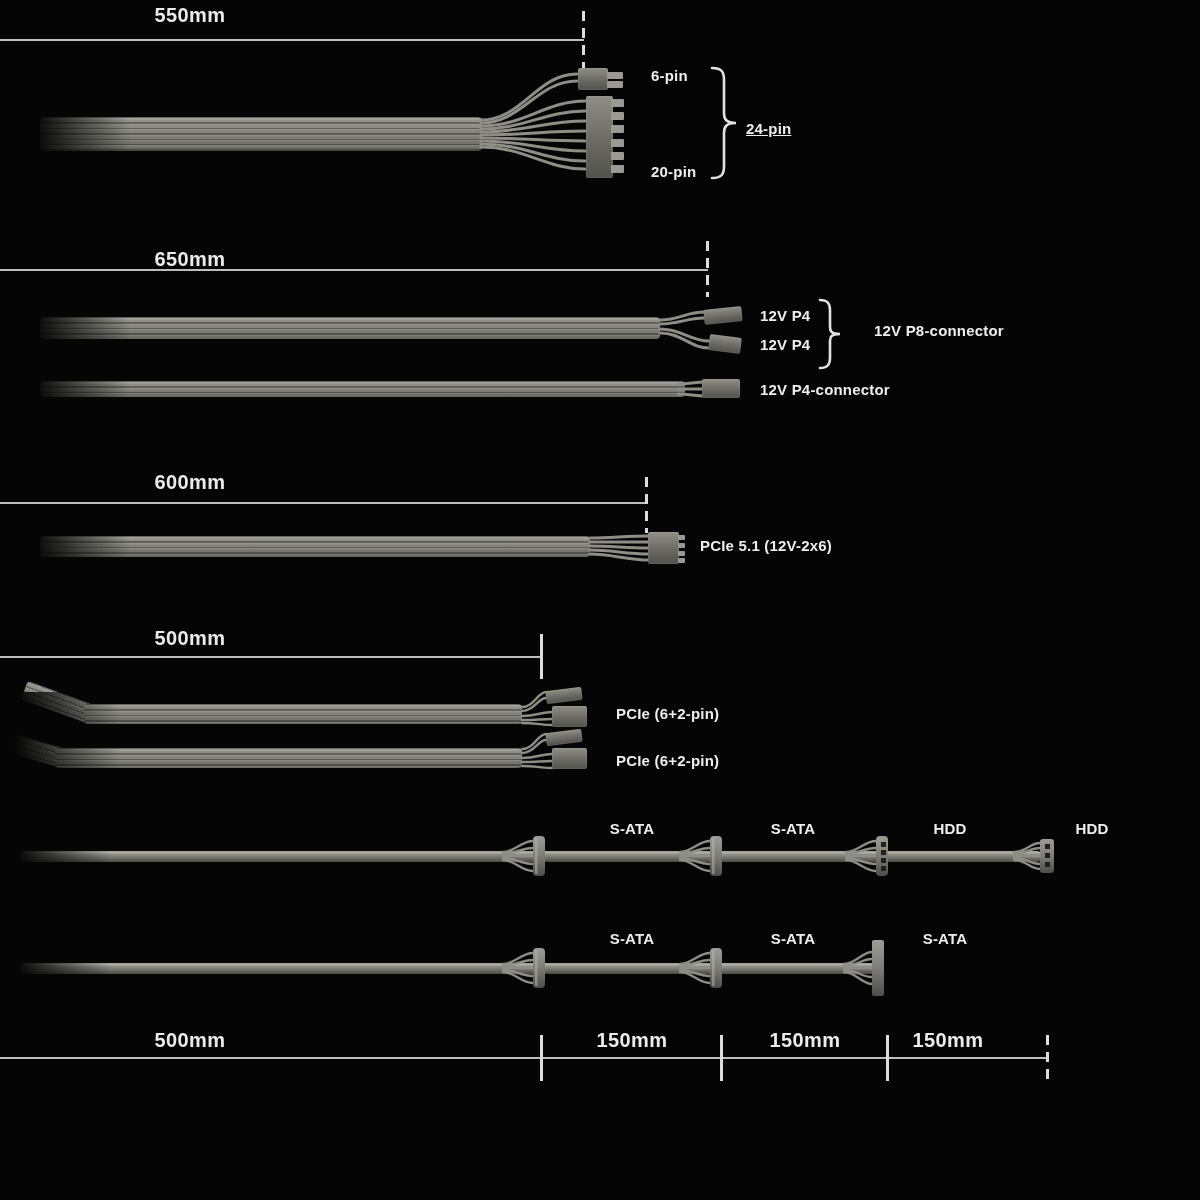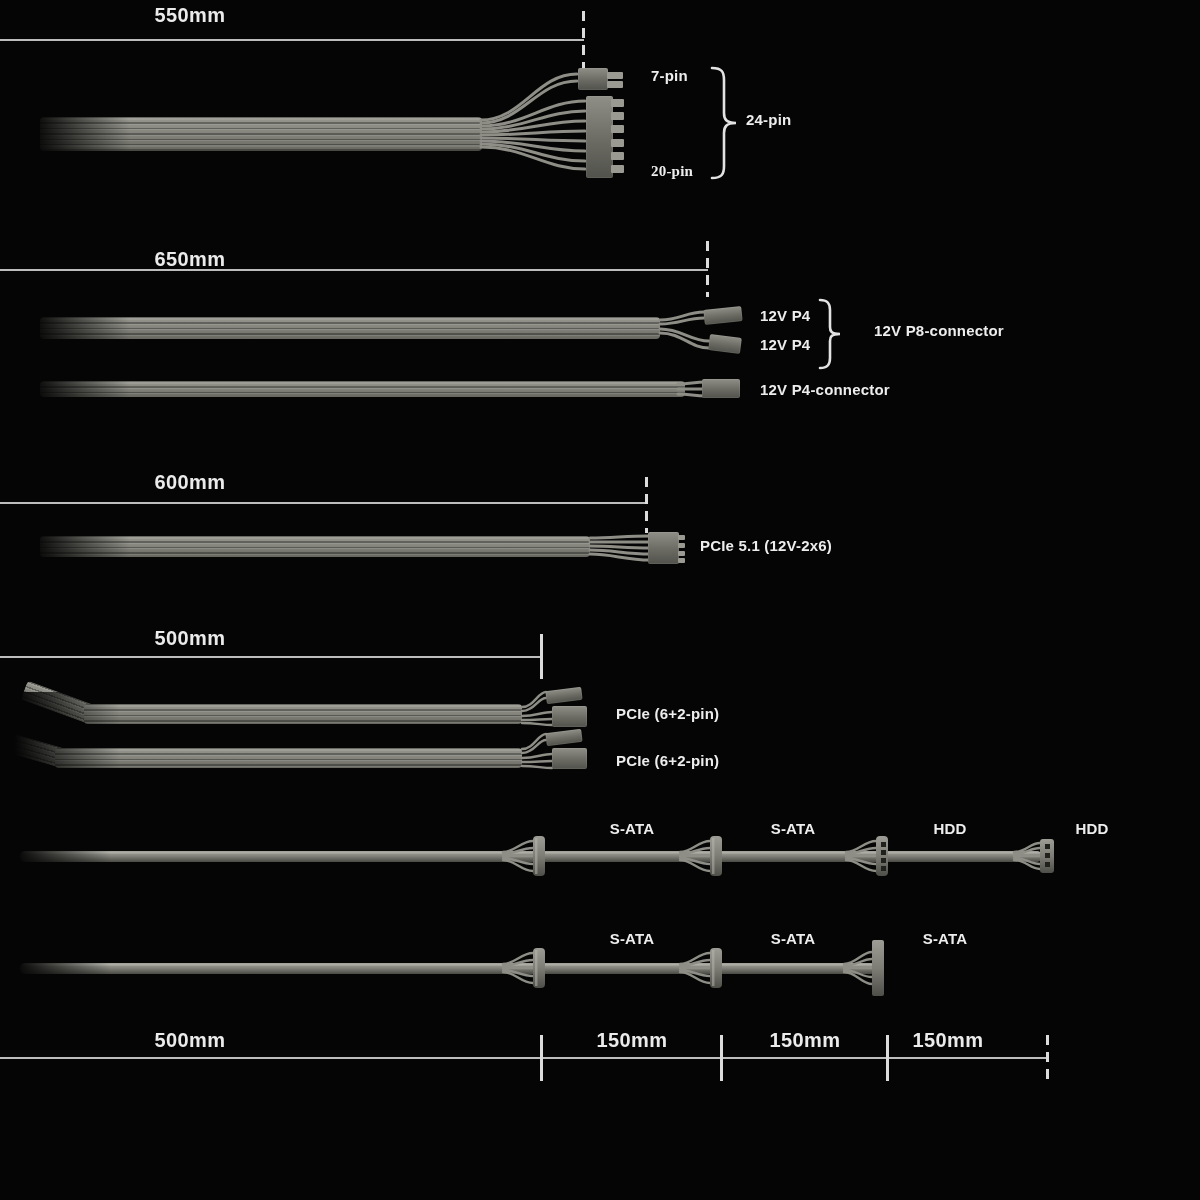--- a/index.html
+++ b/index.html
@@ -73,27 +73,27 @@
     <div class="pin" style="left:607px;top:81px;width:16px;height:7px;"></div>
 
     <div class="conn" style="left:586px;top:96px;width:27px;height:82px;"></div>
     <div class="pin" style="left:611px;top:99px;width:13px;height:8px;"></div>
     <div class="pin" style="left:611px;top:112px;width:13px;height:8px;"></div>
     <div class="pin" style="left:611px;top:125px;width:13px;height:8px;"></div>
     <div class="pin" style="left:611px;top:139px;width:13px;height:8px;"></div>
     <div class="pin" style="left:611px;top:152px;width:13px;height:8px;"></div>
     <div class="pin" style="left:611px;top:165px;width:13px;height:8px;"></div>
 
-    <div class="clabel" style="left:651px;top:67px;">7-pin</div>
-    <div class="clabel" style="left:651px;top:163px;font-family:Liberation Serif, serif;">20-pin</div>
+    <div class="clabel" style="left:651px;top:67px;">6-pin</div>
+    <div class="clabel" style="left:651px;top:163px;">20-pin</div>
 
     <svg style="left:710px;top:64px;" width="30" height="118" viewBox="0 0 30 118">
       <path class="brace" d="M2,4 C12,4 14,8 14,16 L14,49 C14,55 16,59 26,59 C16,59 14,63 14,69 L14,102 C14,110 12,114 2,114"></path>
     </svg>
-    <div class="clabel" style="left:746px;top:111px;">24-pin</div>
+    <div class="clabel" style="left:746px;top:120px;text-decoration:underline;">24-pin</div>
   </div>
 
   <div>
     <div class="mlabel" style="left:190px;top:248px;">650mm</div>
     <div class="mline" style="left:0;top:269px;width:708px;"></div>
     <div class="tick dashed" style="left:706px;top:241px;height:56px;"></div>
 
     <div class="ribbon" style="left:40px;top:317px;width:620px;height:22px;"></div>
     <div class="fade" style="left:20px;top:312px;width:110px;height:32px;"></div>
 

